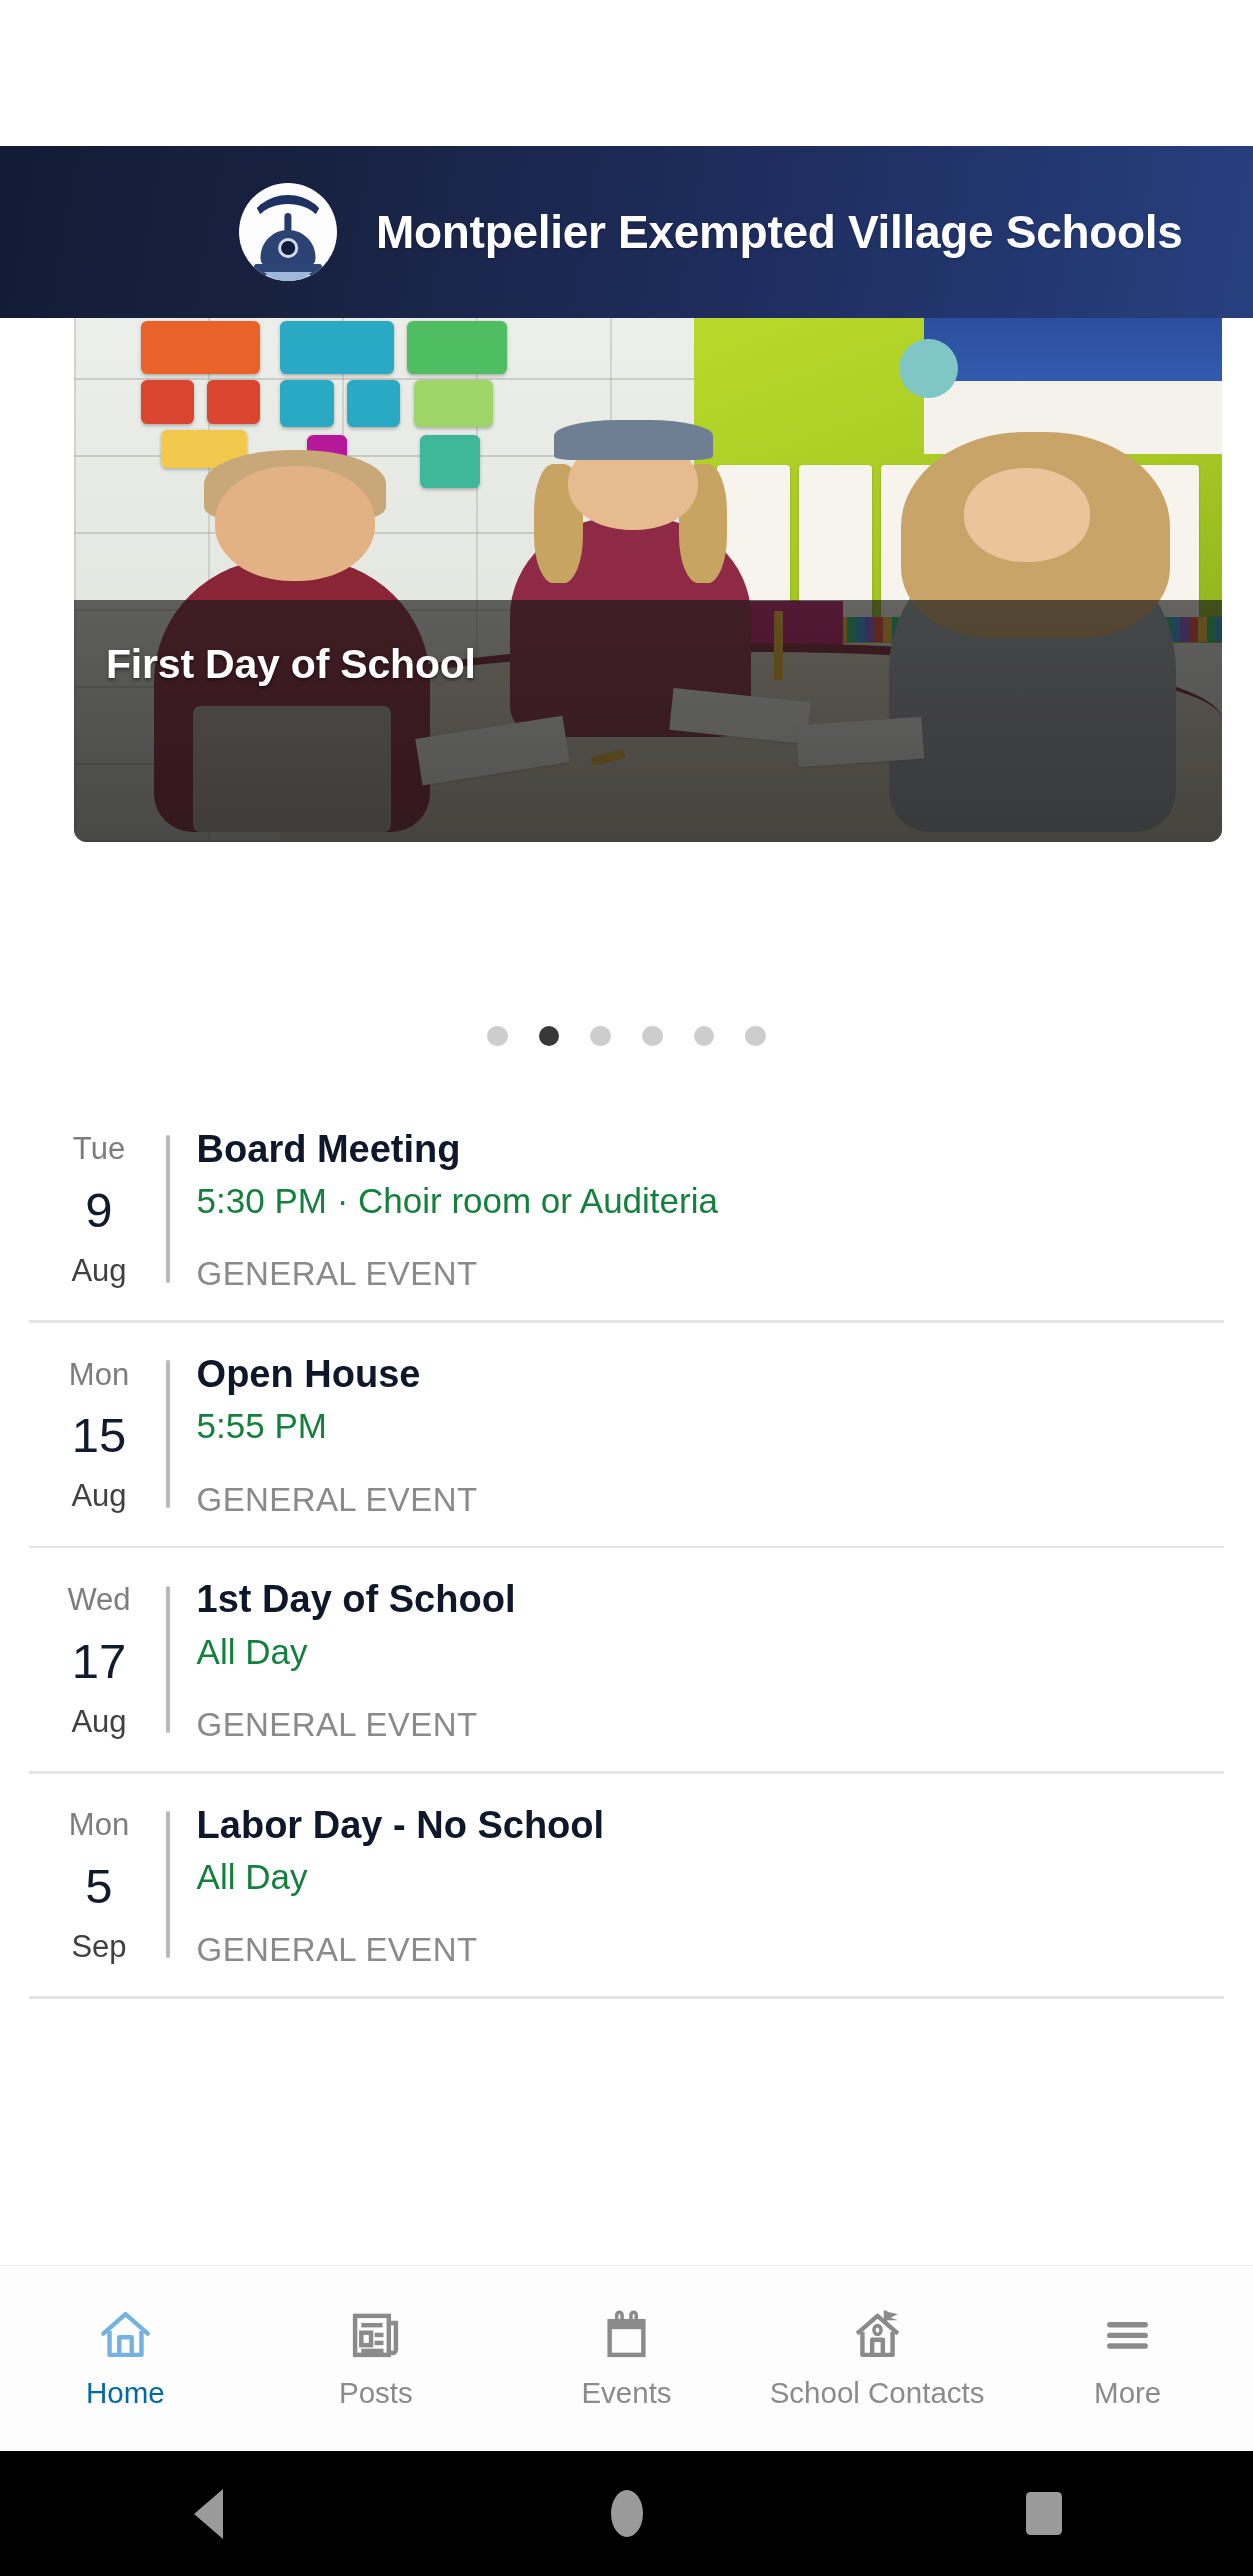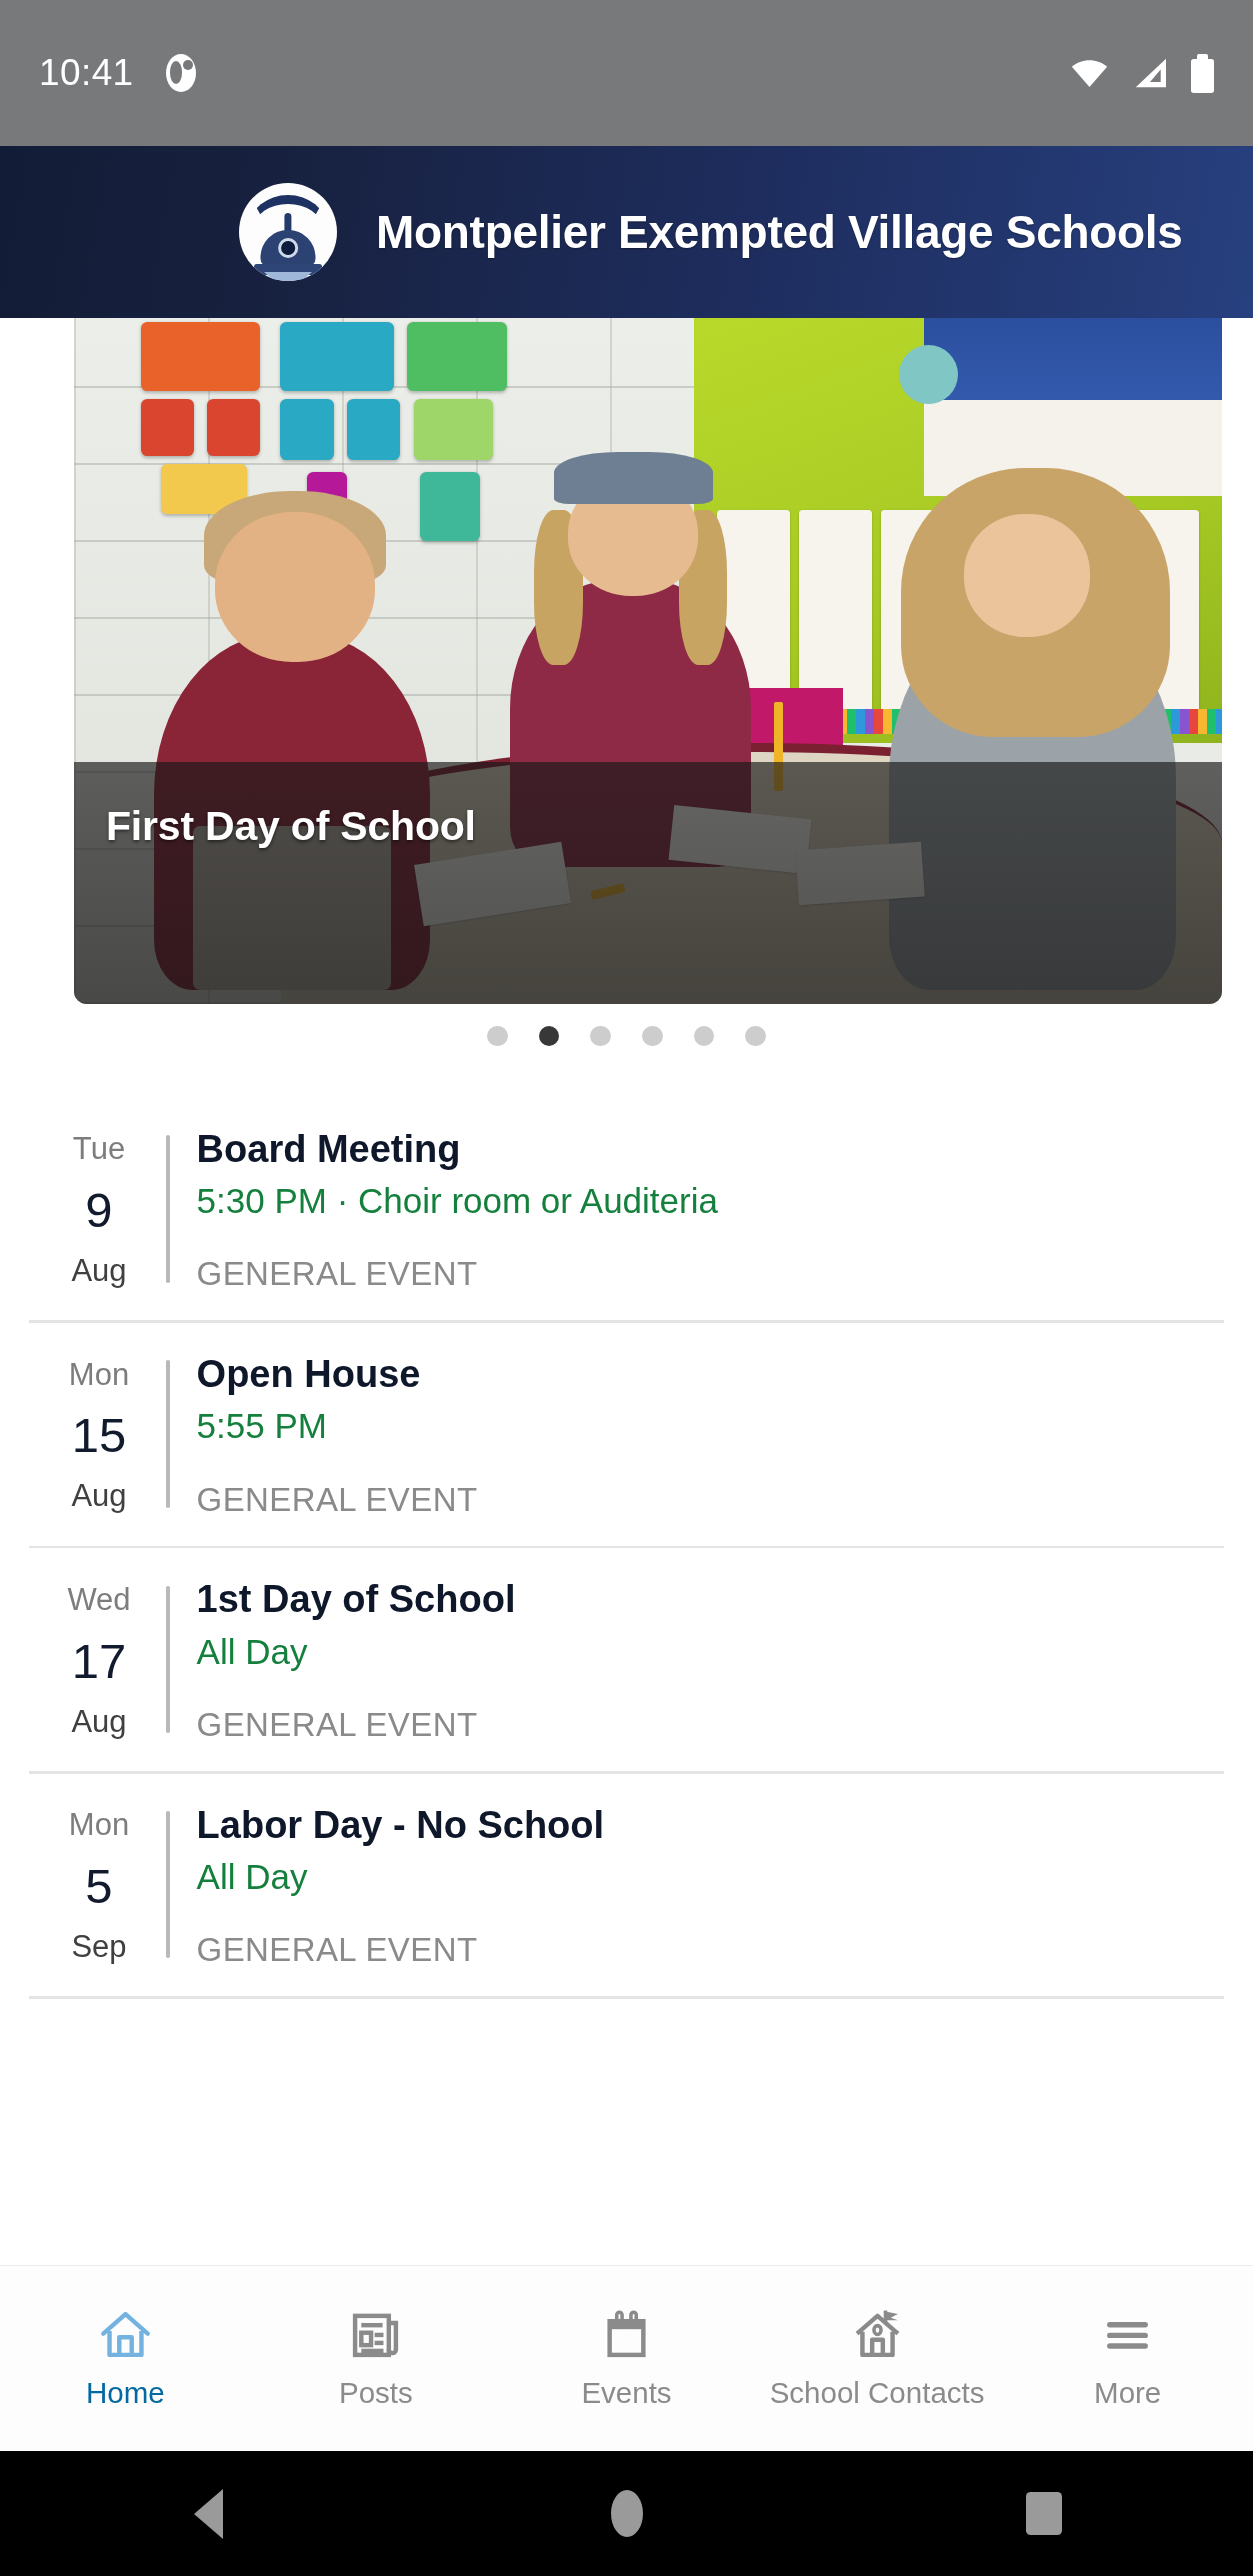--- a/index.html
+++ b/index.html
@@ -76,21 +76,21 @@
     position:absolute; top:89px; left:50%; transform:translateX(-50%);
     width:48px; height:21.5px; background:#9fb7d8;
     clip-path:polygon(0 0,100% 0,50% 100%);
   }
   .hdr-title {
     margin-left:39px; color:#ffffff; font-size:46px; font-weight:bold;
     letter-spacing:-0.3px; text-shadow:0 0.9px 1.8px rgba(0,0,0,.35);
   }
 
   
-  .hero-wrap { position:absolute; top:318px; left:31px; width:1191px; height:686px;padding-left:43px; }
+  .hero-wrap { position:absolute; top:318px; left:31px; width:1191px; height:524px;padding-left:43px; }
   .hero {
     position:relative; width:100%; height:100%;
     border-radius:0 0 12.5px 12.5px; overflow:hidden; background:#cfd3c8;
   }
   
   .ph-wall {
     position:absolute; inset:0;
     background:
       linear-gradient(#e9ebe6 0 100%);
   }
@@ -211,45 +211,20 @@
   .navbtn { flex:1; display:flex; align-items:center; justify-content:center; }
   .nv-back { width:0; height:0; border-top:25px solid transparent; border-bottom:25px solid transparent; border-right:29px solid #9a9a9a; }
   .nv-home { width:32px; height:47px; border-radius:50%; background:#9a9a9a; }
   .nv-recent { width:36px; height:43px; border-radius:4.5px; background:#9a9a9a; }
 </style>
 </head>
 <body>
 
 <div class="phone">
 
-  <div class="statusbar">
-    <span class="sb-time">10:41</span>
-    <span class="sb-appicon">
-      <span class="ell"></span>
-        <span class="notch"></span>
-        <span class="dot"></span>
-    </span>
-    <span class="sb-right">
-      <span class="ic-wifi">
-        <svg viewBox="0 0 44 34" width="39" height="30">
-            <path d="M2 10 C 13 0, 31 0, 42 10 L 22 33 Z" fill="#ffffff"></path>
-          </svg>
-      </span>
-      <span class="ic-signal">
-        <svg viewBox="0 0 40 36" width="36" height="32">
-            <path d="M38 2 L38 34 L4 34 Z" fill="#ffffff"></path>
-            <path d="M32 14 L32 28 L20 28 Z" fill="#78797b"></path>
-          </svg>
-      </span>
-      <span class="ic-batt">
-        <span class="cap"></span>
-          <span class="body"></span>
-      </span>
-    </span>
-  </div>
 
   <div class="appheader">
     <div class="logo">
       <span class="arc-top"></span>
       <span class="bell"></span>
       <span class="crest"></span>
       <span class="lens"></span>
       <span class="band"></span>
       <span class="shield"></span>
     </div>

